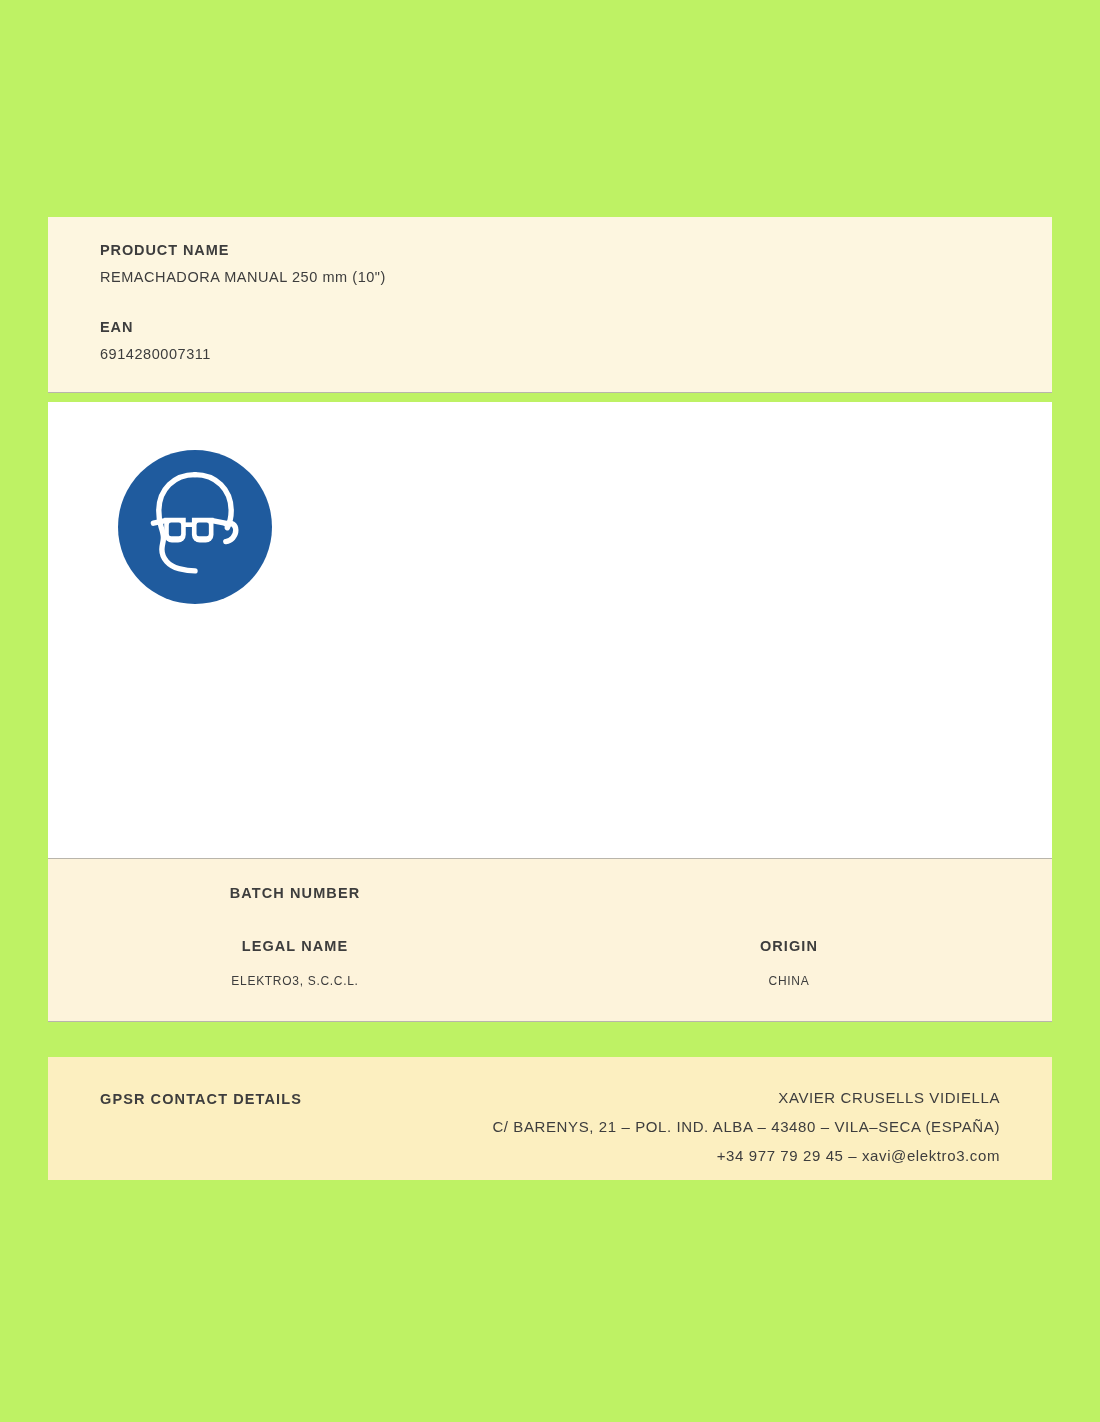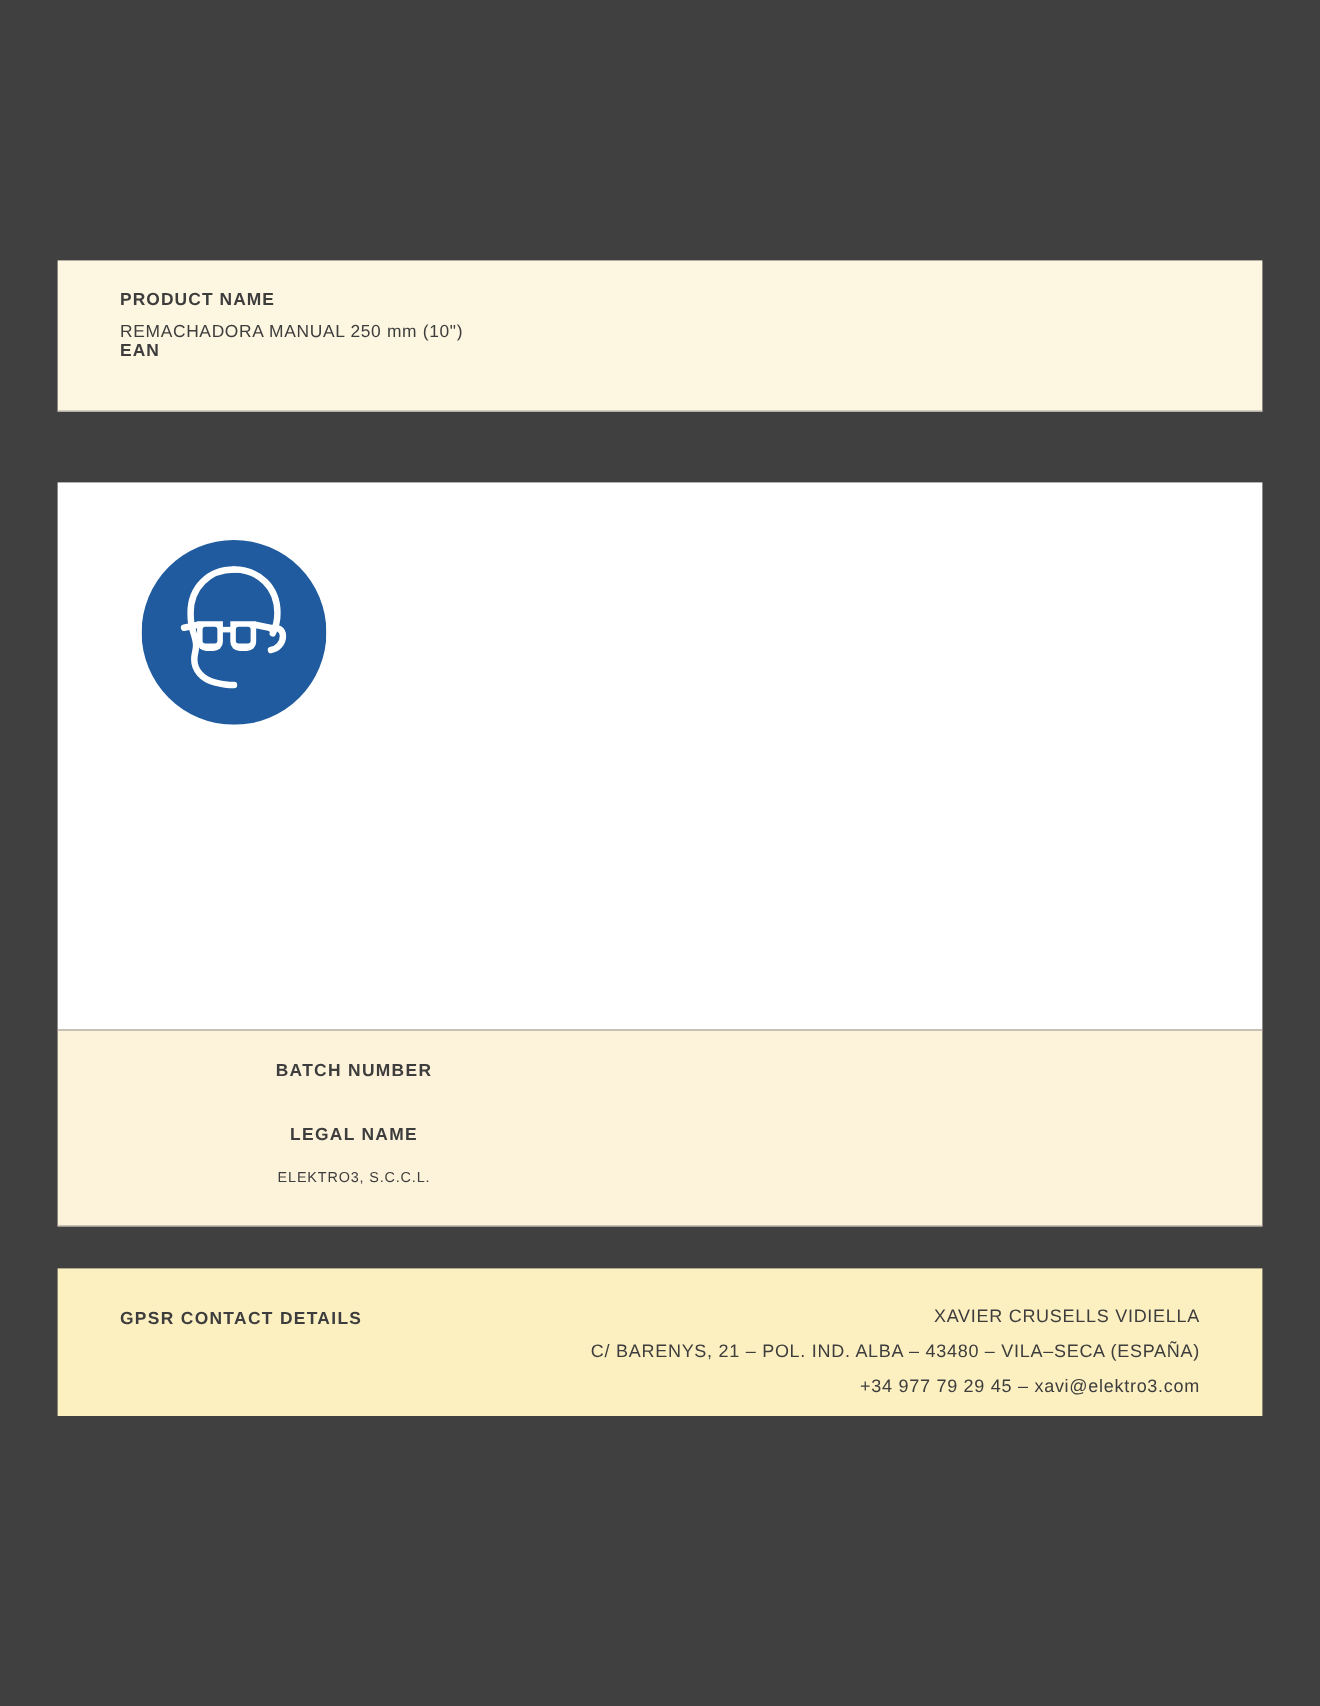--- a/index.html
+++ b/index.html
@@ -11,21 +11,21 @@
     width: 1100px;
     height: 1422px;
     font-family: "Liberation Sans", sans-serif;
     color: #3a3a3a;
     position: relative;
   }
   .page {
     position: relative;
     width: 1100px;
     height: 1422px;
-    background: #404040;
+    background: #bef264;
     box-sizing: border-box;
   }
 
   
   .product-block {
     position: absolute;
     left: 48px;
     top: 217px;
     width: 1004px;
     background: #fdf6e0;
@@ -41,20 +41,21 @@
     margin: 0 0 11px 0;
   }
   .field-value {
     font-size: 14.5px;
     font-weight: normal;
     letter-spacing: 0.55px;
     color: #3d3d3d;
     margin: 0;
   }
   .field-group + .field-group {
+    margin-top: 34px;
   }
 
   
   .picto-area {
     position: absolute;
     left: 48px;
     top: 402px;
     width: 1004px;
     height: 456px;
     background: #ffffff;
@@ -147,20 +148,21 @@
 
 <div class="page">
 
   <div class="product-block">
     <div class="field-group">
       <p class="field-label">PRODUCT NAME</p>
       <p class="field-value">REMACHADORA MANUAL 250 mm (10")</p>
     </div>
     <div class="field-group">
       <p class="field-label">EAN</p>
+      <p class="field-value">6914280007311</p>
     </div>
   </div>
 
   <div class="picto-area">
     <svg class="picto" viewBox="0 0 200 200" aria-hidden="true">
       <circle cx="100" cy="100" r="100" fill="#1f5b9e"></circle>
 
       <path d="M100 32c-27 0-47 19-47 47 0 9 1 15 3 21 2 6 3 9 3 14 0 6-2 9-2 15 0 12 9 22 22 25 8 2 14 3 21 3" fill="none" stroke="#ffffff" stroke-width="7" stroke-linecap="round"></path>
       <path d="M100 32c27 0 47 19 47 47 0 10-2 16-5 22" fill="none" stroke="#ffffff" stroke-width="7" stroke-linecap="round"></path>
 
@@ -184,20 +186,24 @@
       <div class="info-cell">
         <p class="cell-label">BATCH NUMBER</p>
         <p class="cell-value"></p>
       </div>
     </div>
     <div class="info-row">
       <div class="info-cell">
         <p class="cell-label">LEGAL NAME</p>
         <p class="cell-value">ELEKTRO3, S.C.C.L.</p>
       </div>
+      <div class="info-cell">
+        <p class="cell-label">ORIGIN</p>
+        <p class="cell-value">CHINA</p>
+      </div>
     </div>
   </div>
 
   <div class="gpsr-block">
     <div class="gpsr-title">GPSR CONTACT DETAILS</div>
     <div class="gpsr-lines">
       <p>XAVIER CRUSELLS VIDIELLA</p>
       <p>C/ BARENYS, 21 – POL. IND. ALBA – 43480 – VILA–SECA (ESPAÑA)</p>
       <p>+34 977 79 29 45 – xavi@elektro3.com</p>
     </div>

